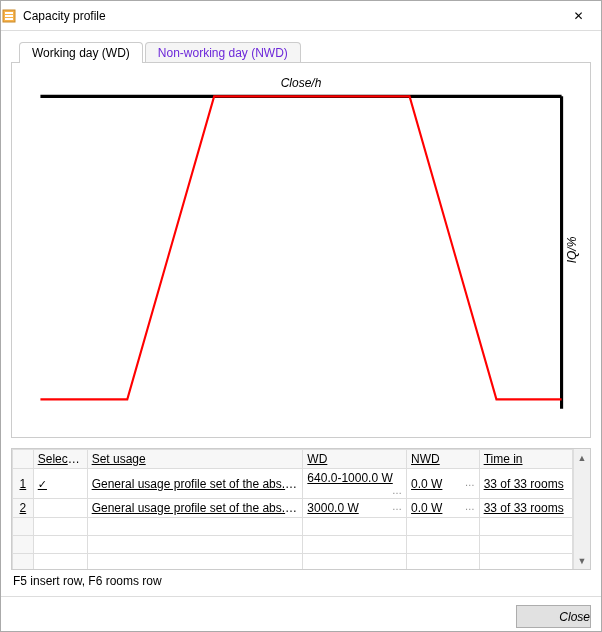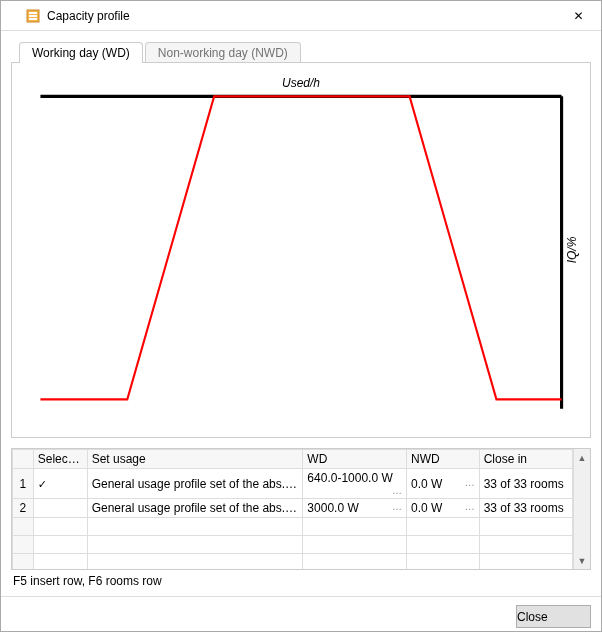--- a/index.html
+++ b/index.html
@@ -1,46 +1,46 @@
 <!DOCTYPE html>
 <html><head>
 <meta charset="utf-8">
 <style>
   * { box-sizing: border-box; }
   html, body { margin: 0; padding: 0; font-family: "Segoe UI", Tahoma, sans-serif; font-size: 12px; color: #000; background: #fff; }
   .window { width: 602px; height: 632px; border: 1px solid #aaa; display: flex; flex-direction: column; background: #fff; }
-  .titlebar { height: 30px; display: flex; align-items: center; padding: 0 0 0 24px; border-bottom: 1px solid #ddd; }
+  .titlebar { height: 30px; display: flex; align-items: center; padding: 0 0 0 0; border-bottom: 1px solid #ddd; }
   .titlebar .icon { width: 16px; height: 16px; display: inline-flex; align-items: center; justify-content: center; margin-right: 6px; }
   .titlebar .title { flex: 1; }
   .titlebar .close { width: 45px; height: 30px; display: flex; align-items: center; justify-content: center; }
   .content { flex: 1; padding: 10px 10px 6px 10px; display: flex; flex-direction: column; }
   .tabs { display: flex; align-items: flex-end; height: 22px; position: relative; margin-left: 8px; }
-  .tab { padding: 3px 12px; border: 1px solid #ccc; border-bottom: none; border-top-left-radius: 4px; border-top-right-radius: 4px; background: #f5f5f5; color: #737373; margin-right: 2px; cursor: default; }
+  .tab { padding: 3px 12px; border: 1px solid #ccc; border-bottom: none; border-top-left-radius: 4px; border-top-right-radius: 4px; background: #f5f5f5; color: #6d28d9; margin-right: 2px; cursor: default; }
   .tab.active { background: #fff; color: #000; position: relative; z-index: 2; }
   .tabpanel { border: 1px solid #ccc; background: #fff; margin-top: -1px; height: 376px; padding: 14px; position: relative; }
   .chart-wrap { position: absolute; inset: 18px; }
   .chart-title { position: absolute; top: -5px; left: 0; right: 0; text-align: center; font-style: italic; }
   .chart-ylabel { position: absolute; right: -7px; top: 50%; transform: translateY(-50%) rotate(180deg); writing-mode: vertical-rl; font-style: italic; }
   .grid-area { margin-top: 10px; border: 1px solid #ccc; background: #fff; height: 122px; display: flex; }
-  table.grid { border-collapse: collapse; width: 100%; table-layout: fixed; }
+  table.grid { border-collapse: collapse; width: 100%; table-layout: fixed; text-decoration: underline; }
   table.grid th, table.grid td { border: 1px solid #ddd; padding: 2px 4px; height: 18px; font-weight: normal; text-align: left; white-space: nowrap; overflow: hidden; text-overflow: ellipsis; background: #fff; }
   table.grid th { background: #f7f7f7; }
   table.grid th.rowhead, table.grid td.rowhead { width: 20px; text-align: center; background: #f7f7f7; }
   .col-sel { width: 52px; }
   .col-set { width: 208px; }
   .col-wd  { width: 100px; }
   .col-nwd { width: 70px; }
   .col-used{ width: 90px; }
   .ellips-btn { float: right; color: #888; font-size: 10px; padding-left: 2px; }
   .scroll-col { width: 17px; background: #f0f0f0; border-left: 1px solid #ddd; display: flex; flex-direction: column; }
   .scroll-col .arrow { height: 17px; display:flex; align-items:center; justify-content:center; color:#666; font-size:9px; }
   .scroll-col .track { flex:1; background:#f0f0f0; }
   .hint { padding: 4px 0 2px 2px; color: #000; }
   .footer { border-top: 1px solid #ddd; padding: 8px 10px; display: flex; justify-content: flex-end; }
-  .btn { min-width: 75px; height: 23px; border: 1px solid #adadad; background: #e1e1e1; display: inline-flex; align-items: center; justify-content: flex-start; cursor: default; }
+  .btn { min-width: 75px; height: 23px; border: 1px solid #adadad; background: #e1e1e1; display: inline-flex; align-items: center; justify-content: flex-end; cursor: default; font-style: italic; }
   .check { font-size: 11px; }
 </style>
 </head>
 <body>
 
 <div class="window">
 
   <div class="titlebar">
     <span class="icon">
       <svg width="14" height="14" viewBox="0 0 14 14">
@@ -62,21 +62,21 @@
       <div class="tab active">
         <span>Working day (WD)</span>
       </div>
       <div class="tab">
         <span>Non-working day (NWD)</span>
       </div>
     </div>
 
     <div class="tabpanel">
       <div class="chart-wrap">
-        <div class="chart-title">Used/h</div>
+        <div class="chart-title">Close/h</div>
         <div class="chart-ylabel">IQ/%</div>
         <svg id="chart-svg" width="100%" height="100%" viewBox="0 0 520 330" preserveAspectRatio="none">
 
           <line x1="10" y1="15" x2="510" y2="15" stroke="#000" stroke-width="3"></line>
           <line x1="510" y1="15" x2="510" y2="320" stroke="#000" stroke-width="3"></line>
 
           <polyline id="chart-line" fill="none" stroke="#ff0000" stroke-width="2" points="10,310.85 93.33333333333333,310.85 176.66666666666666,15 364.1666666666667,15 447.5,310.85 510,310.85"></polyline>
         </svg>
       </div>
     </div>
@@ -84,21 +84,21 @@
     <div class="grid-area">
       <div style="flex:1; overflow:hidden;">
       <table class="grid">
         <thead>
           <tr>
             <th class="rowhead"></th>
             <th class="col-sel"><span>Selection</span></th>
             <th class="col-set"><span>Set usage</span></th>
             <th class="col-wd"><span>WD</span></th>
             <th class="col-nwd"><span>NWD</span></th>
-            <th class="col-used"><span>Close in</span></th>
+            <th class="col-used"><span>Time in</span></th>
           </tr>
         </thead>
         <tbody id="grid-body">
               <tr>
                 <td class="rowhead">1</td>
                 <td><span class="check">✓</span></td>
                 <td>General usage profile set of the abs. co…</td>
                 <td>640.0-1000.0 W<span class="ellips-btn">…</span></td>
                 <td>0.0 W<span class="ellips-btn">…</span></td>
                 <td>33 of 33 rooms</td>

